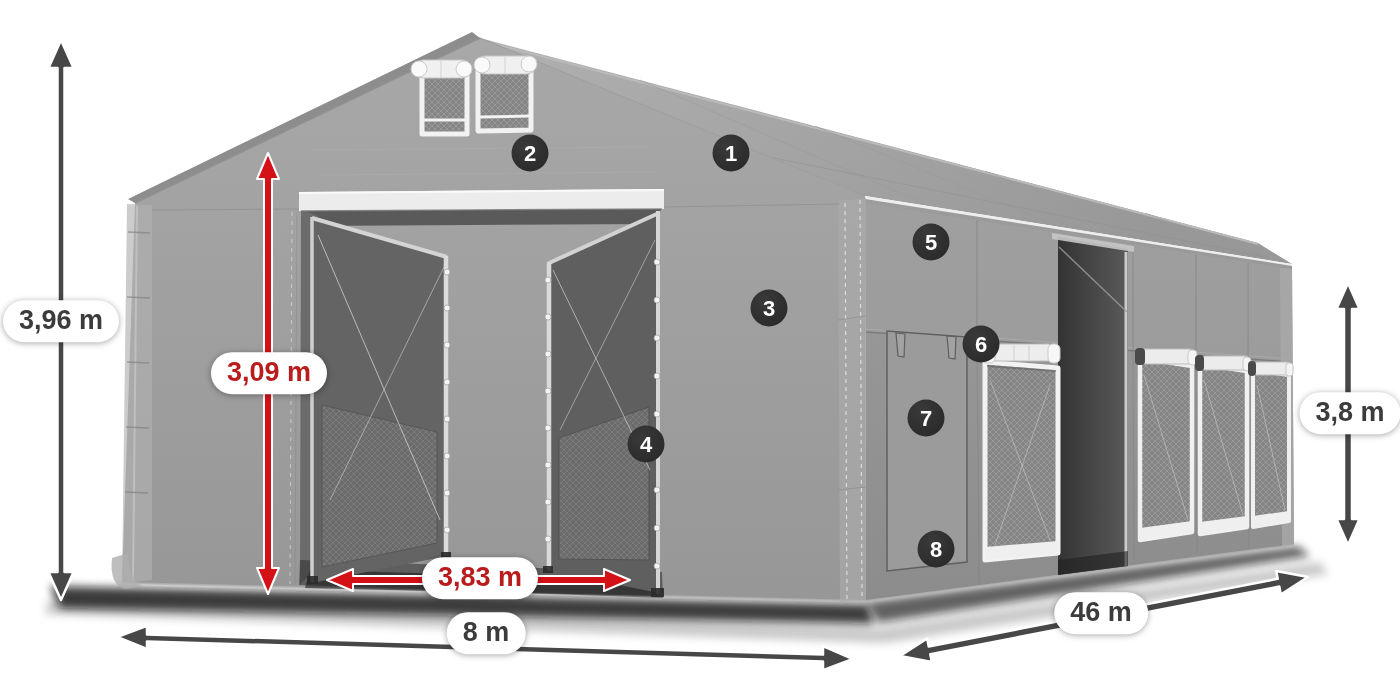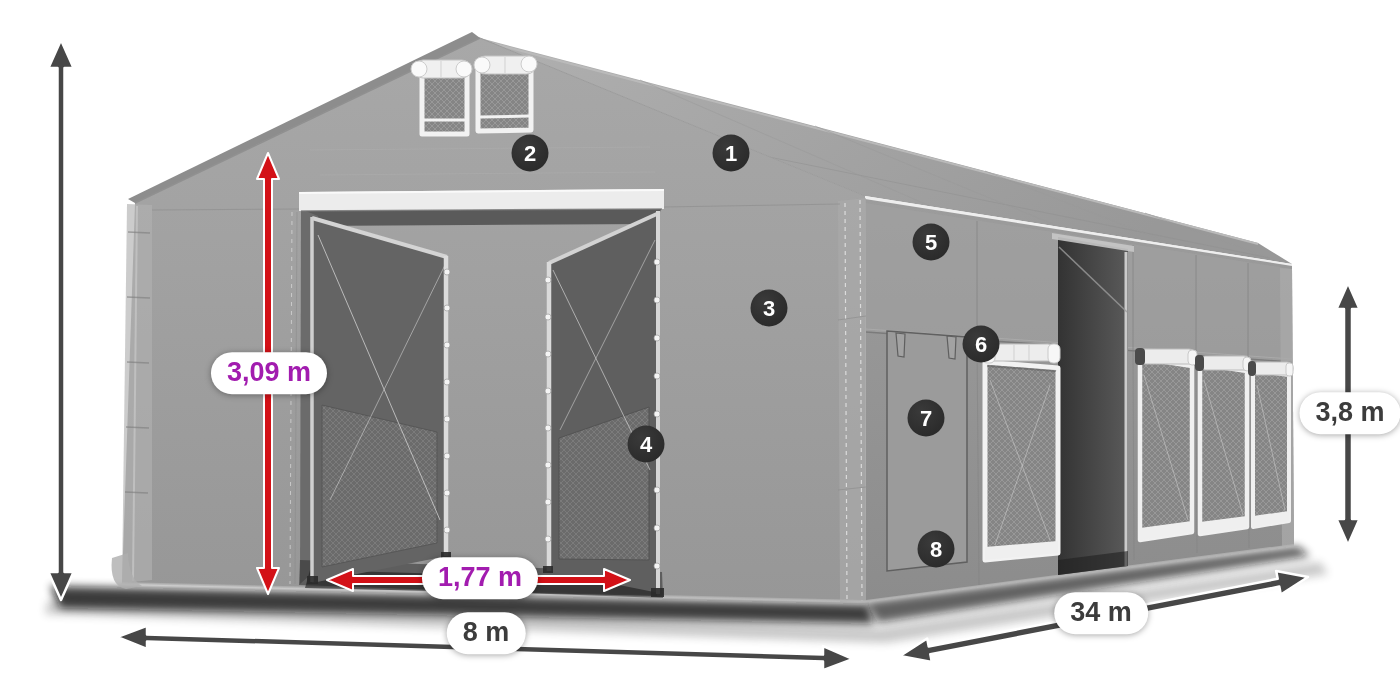--- a/index.html
+++ b/index.html
@@ -3,21 +3,21 @@
 <meta charset="utf-8">
 <style>
   html,body{margin:0;padding:0;background:#ffffff;}
   .stage{position:relative;width:1400px;height:700px;background:#ffffff;overflow:hidden;
          font-family:"Liberation Sans",sans-serif;}
   .stage svg{position:absolute;left:0;top:0;}
   .dim-pill{position:absolute;transform:translate(-50%,-50%);background:#ffffff;
             border-radius:24px;padding:4px 16px;font-size:27px;font-weight:bold;
             white-space:nowrap;box-shadow:0 1px 6px rgba(0,0,0,.35);line-height:1.25;}
   .dim-pill.dark{color:#3c3c3c;}
-  .dim-pill.red{color:#a21caf;}
+  .dim-pill.red{color:#b91c1c;}
   .callout{position:absolute;transform:translate(-50%,-50%);width:37px;height:37px;
            border-radius:50%;background:radial-gradient(circle at 38% 32%,#3a3a3a,#262626);
            color:#ffffff;font-size:22px;font-weight:bold;display:flex;
            align-items:center;justify-content:center;}
 </style>
 </head>
 <body>
 
 <div class="stage">
 
@@ -252,24 +252,25 @@
     <path d="M117,637 L147,625.9 L147,634.4 L823,654.6 L823,646.1 L853,659 L823,670.1 L823,661.6 L147,641.4 L147,648.9 Z"></path>
   </g>
   <g stroke="#ffffff" stroke-width="2.5" stroke-linejoin="round" fill="#474747">
     <path d="M900,656 L927.2,638.5 L928.7,646.4 L1277.7,578.8 L1276.2,570.9 L1308,577 L1280.8,594.5 L1279.3,586.6 L930.3,654.2 L931.8,662.1 Z"></path>
   </g>
   <g stroke="#ffffff" stroke-width="2.5" stroke-linejoin="round" fill="#474747">
     <path d="M1348,283 L1359.5,309 L1352,309 L1352,519 L1359.5,519 L1348,545 L1336.5,519 L1344,519 L1344,309 L1336.5,309 Z"></path>
   </g>
 </svg>
 
+<div class="dim-pill dark" style="left:61px;top:321px">3,96 m</div>
 <div class="dim-pill red" style="left:269px;top:373px">3,09 m</div>
-<div class="dim-pill red" style="left:480px;top:578px">1,77 m</div>
+<div class="dim-pill red" style="left:480px;top:578px">3,83 m</div>
 <div class="dim-pill dark" style="left:486px;top:633px">8 m</div>
-<div class="dim-pill dark" style="left:1101px;top:613px">34 m</div>
+<div class="dim-pill dark" style="left:1101px;top:613px">46 m</div>
 <div class="dim-pill dark" style="left:1350px;top:413px">3,8 m</div>
 
 <div class="callout" style="left:731px;top:153px">1</div>
 <div class="callout" style="left:530px;top:153px">2</div>
 <div class="callout" style="left:769px;top:308px">3</div>
 <div class="callout" style="left:646px;top:444px">4</div>
 <div class="callout" style="left:931px;top:242px">5</div>
 <div class="callout" style="left:981px;top:344px">6</div>
 <div class="callout" style="left:926px;top:418px">7</div>
 <div class="callout" style="left:936px;top:549px">8</div>

